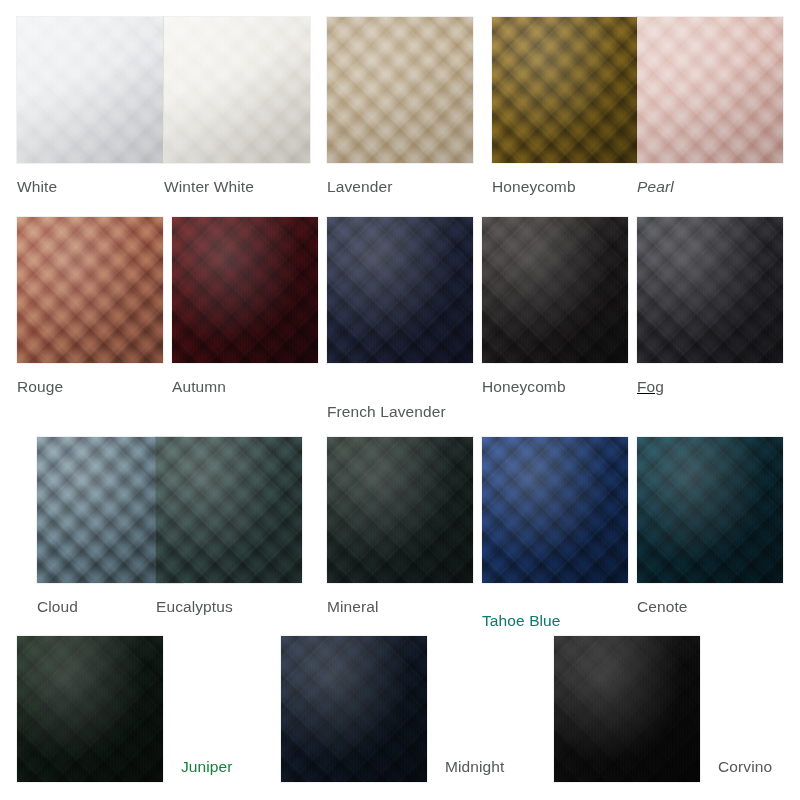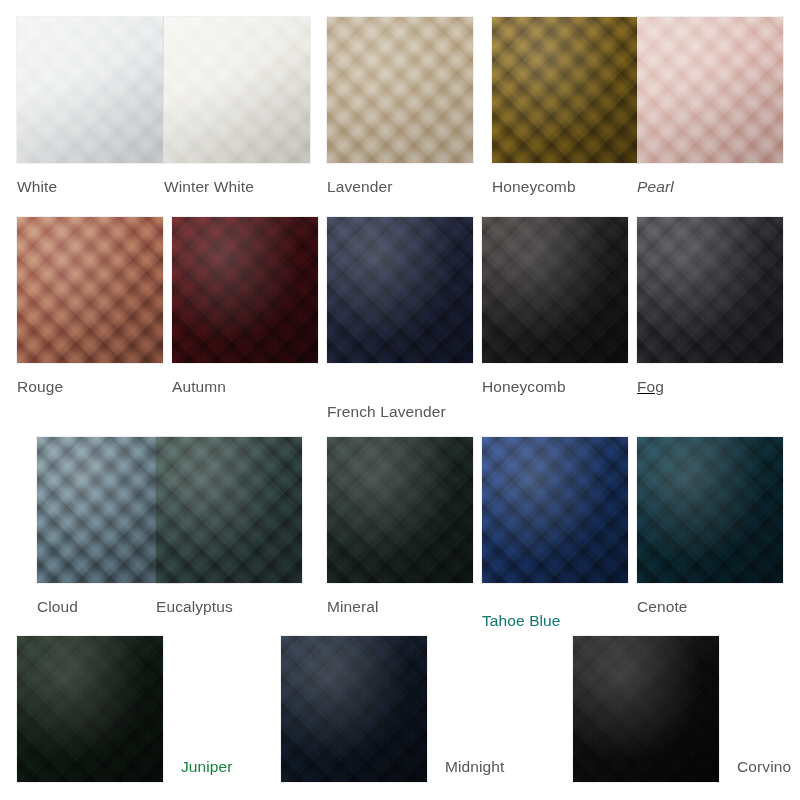--- a/index.html
+++ b/index.html
@@ -279,21 +279,21 @@
     </div>
     <div class="swatch-cell cell-inline" style="top: 636px; left: 281px;">
       <div class="swatch-tile" style="background-color: rgb(11, 19, 31); background-image: linear-gradient(135deg, rgb(26, 38, 56) 0%, rgb(11, 19, 31) 45%, rgb(5, 9, 16) 100%);">
         <div class="quilt"></div>
         <div class="quilt-puff"></div>
         <div class="quilt-grain"></div>
         <div class="quilt-vignette"></div>
       </div>
       <div class="swatch-label label-right" style="color: rgb(85, 87, 89);">Midnight</div>
     </div>
-    <div class="swatch-cell cell-inline" style="top: 636px; left: 573px;">
+    <div class="swatch-cell cell-inline" style="top: 636px; left: 554px;">
       <div class="swatch-tile" style="background-color: rgb(10, 10, 10); background-image: linear-gradient(135deg, rgb(28, 28, 28) 0%, rgb(10, 10, 10) 45%, rgb(3, 3, 3) 100%);">
         <div class="quilt"></div>
         <div class="quilt-puff"></div>
         <div class="quilt-grain"></div>
         <div class="quilt-vignette"></div>
       </div>
       <div class="swatch-label label-right" style="color: rgb(85, 87, 89);">Corvino</div>
     </div>
   </div>
 

